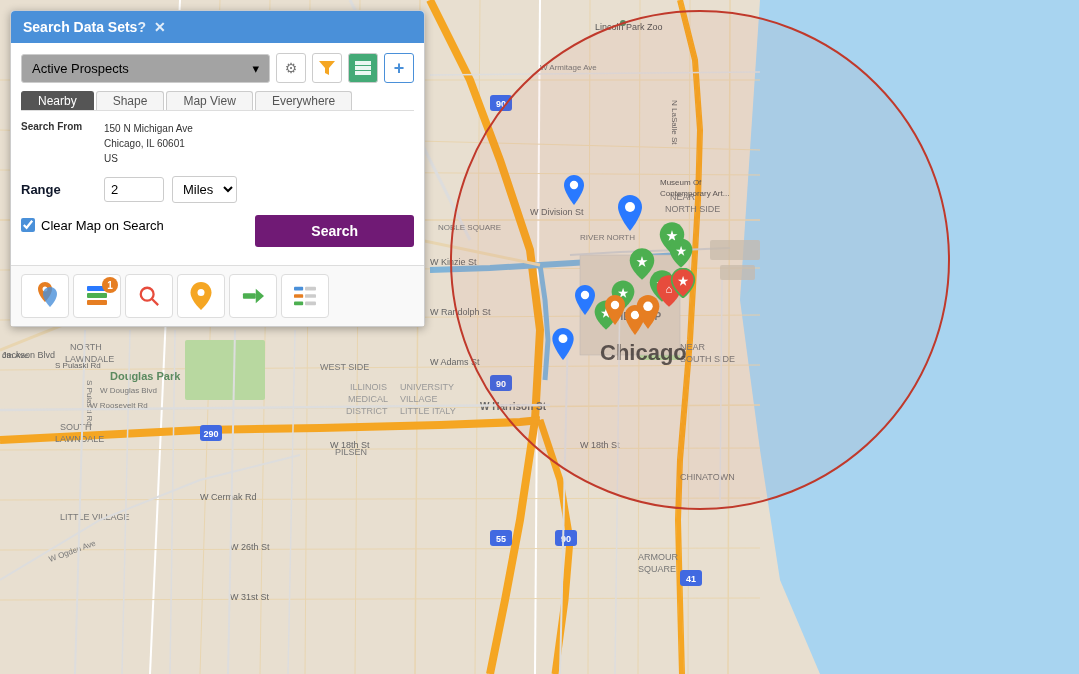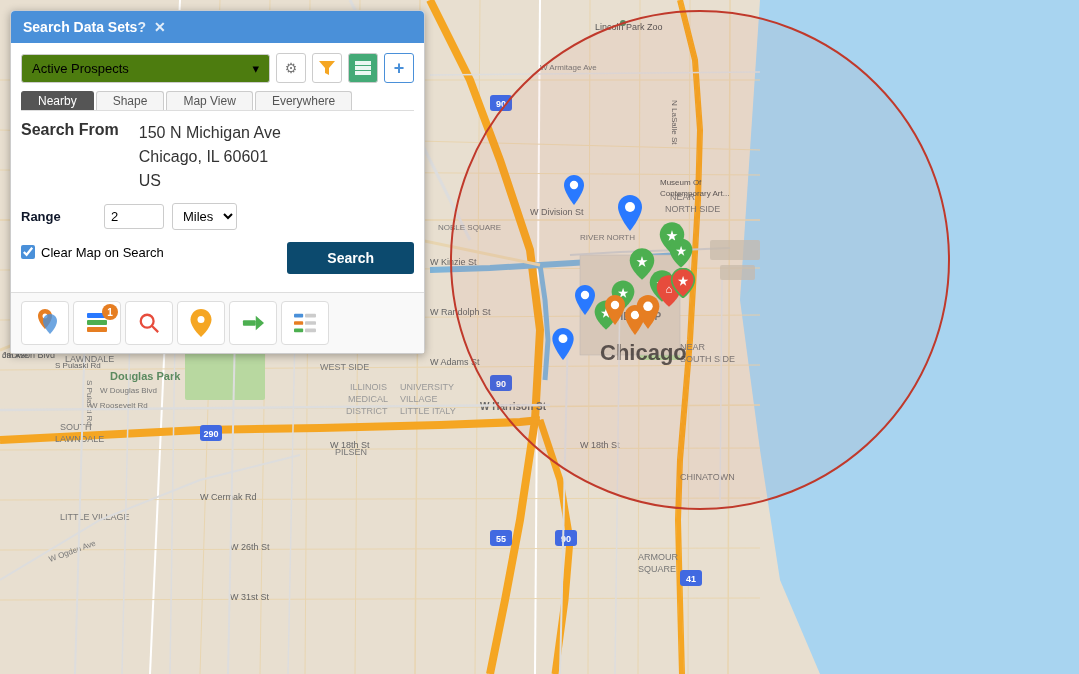--- a/index.html
+++ b/index.html
@@ -61,21 +61,21 @@
       gap: 6px;
       margin-bottom: 8px;
     }
 
     .dataset-select {
       flex: 1;
       padding: 6px 10px;
       border: 1px solid #ccc;
       border-radius: 3px;
       font-size: 13px;
-      background: #4d7c0f;
+      background: #a3a3a3;
       cursor: pointer;
       display: flex;
       align-items: center;
       justify-content: space-between;
     }
 
     .icon-btn {
       width: 30px; height: 30px;
       border: 1px solid #ccc;
       border-radius: 3px;
@@ -114,23 +114,23 @@
 
     .tab.active {
       background: #555;
       color: #fff;
       border-color: #555;
     }
 
     
     .search-from-row {
       display: flex;
-      gap: 20px;
+      gap: 8px;
       margin-bottom: 10px;
-      font-size: 16px;
+      font-size: 10px;
     }
 
     .search-from-label {
       font-weight: bold;
       color: #333;
       min-width: 75px;
     }
 
     .search-from-address {
       color: #333;
@@ -175,25 +175,25 @@
       margin-bottom: 12px;
     }
 
     .checkbox-row input[type="checkbox"] {
       width: 14px; height: 14px;
       accent-color: #4a90d9;
     }
 
     
     .search-btn {
-      background: #0c4a6e;
+      background: #701a75;
       color: #fff;
       border: none;
       border-radius: 3px;
-      padding: 8px 40px;
+      padding: 8px 56px;
       font-size: 14px;
       font-weight: bold;
       cursor: pointer;
       float: right;
     }
 
     
     .bottom-toolbar {
       display: flex;
       align-items: center;

